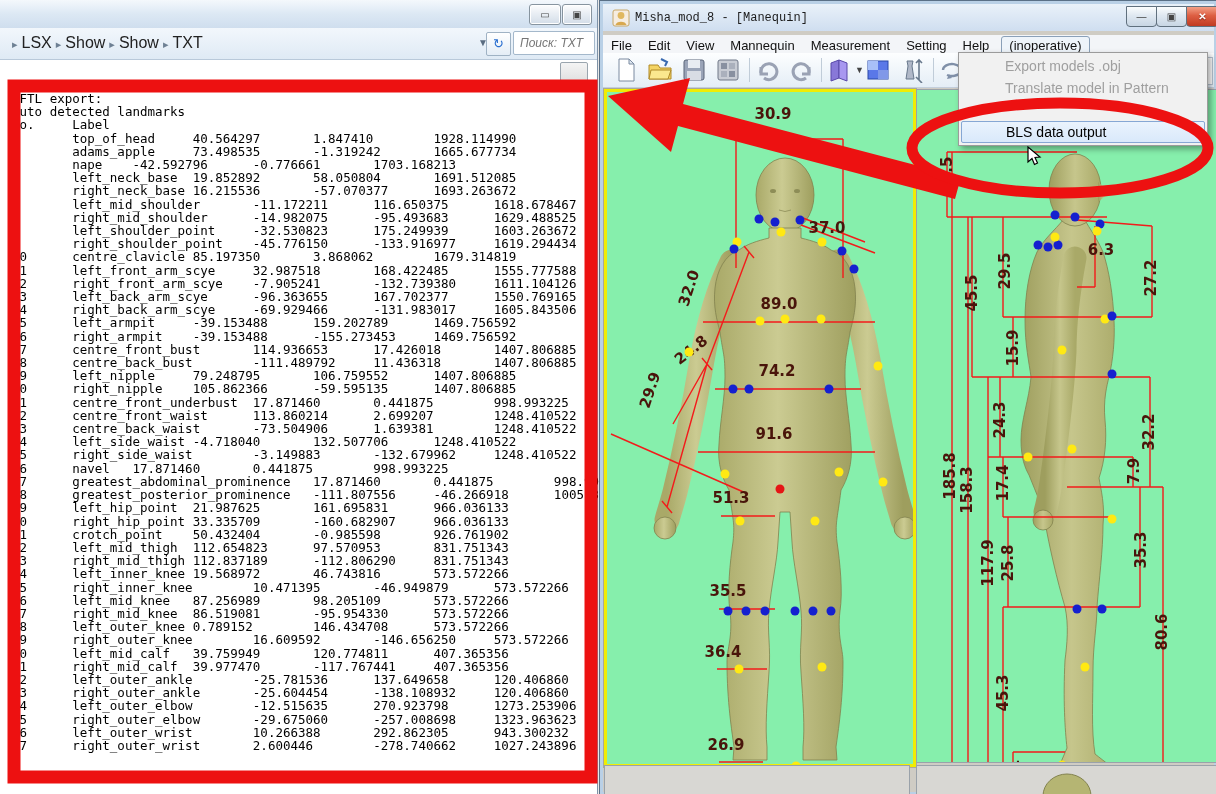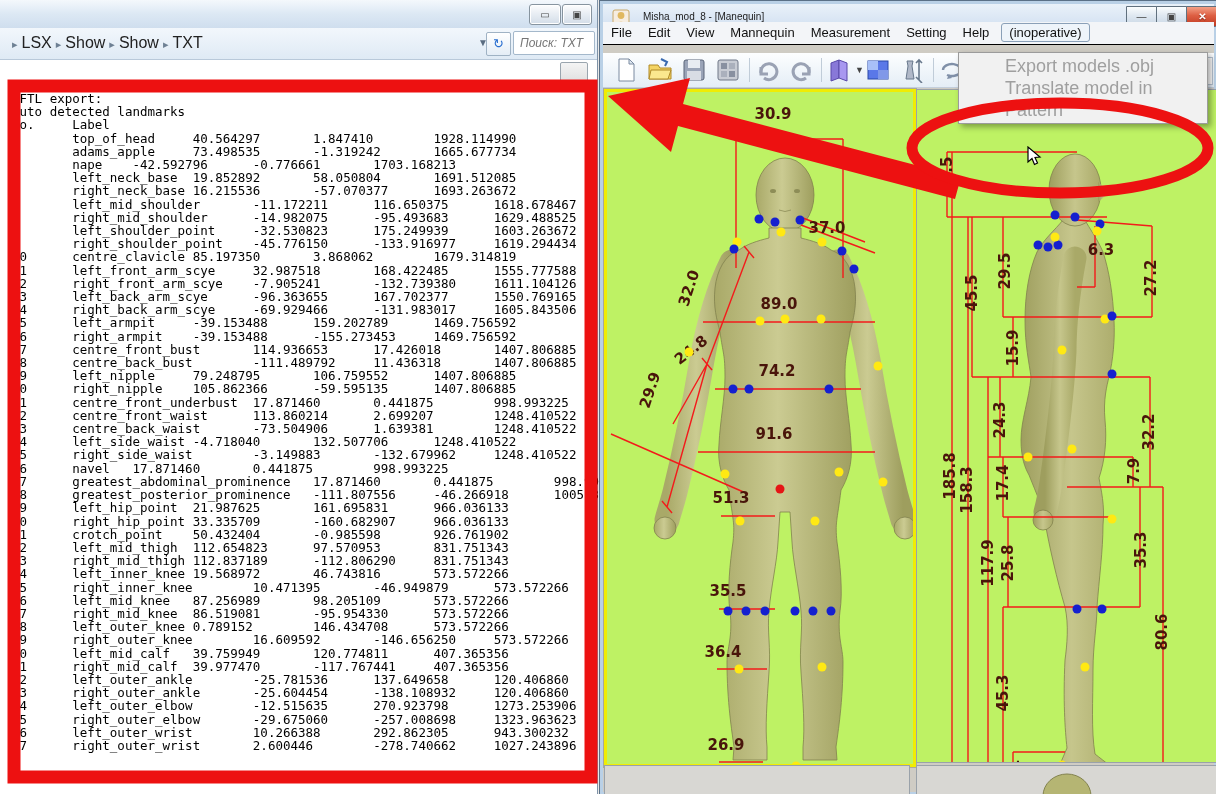--- a/index.html
+++ b/index.html
@@ -29,53 +29,53 @@
     background:linear-gradient(#f4f4f4,#dcdcdc);}
   #landmark-pre{left:12px;top:92px;width:578px;margin:0;
     font-family:"DejaVu Sans Mono","Liberation Mono",monospace;font-size:12.5px;line-height:13.2px;
     color:#000;white-space:pre;tab-size:8;-moz-tab-size:8;}
 
   
   #right-win{left:599px;top:0;width:617px;height:794px;background:#cfccc4;
     border:1px solid #5a7086;box-shadow:inset 0 0 0 3px #b9d0e6;}
   #rw-titlebar{left:3px;top:3px;width:611px;height:27px;
     background:linear-gradient(#e9f1f9,#cfdef0);}
-  #rw-title{position:absolute;left:40px;top:7px;font-size:10px;color:#1c1c1c;}
+  #rw-title{position:absolute;left:32px;top:7px;font-size:12px;color:#1c1c1c;font-family:Liberation Mono, monospace;}
   #rw-icon{position:absolute;left:9px;top:5px;width:18px;height:18px;}
   .rw-cap{position:absolute;top:2px;height:19px;border:1px solid #60707e;border-radius:0 0 4px 4px;
     background:linear-gradient(#fbfdfe,#dfe8f1 45%,#c8d6e4);}
   #rw-close{background:linear-gradient(#f3a086,#dd5f43 45%,#c03a22);}
   #rw-close .cap-glyph{color:#fff;font-weight:bold;text-shadow:0 1px 1px #7a1f10;}
-  #rw-menubar{left:3px;top:21px;width:611px;height:22px;background:#f3f5f8;border-bottom:1px solid #000000;}
+  #rw-menubar{left:3px;top:34px;width:611px;height:22px;background:#f3f5f8;border-bottom:5px solid #000000;}
   .menu-top-item{display:inline-block;padding:3px 8px 2px;font-size:13px;color:#111;}
   .menu-top-item.inop{border:1px solid #8aa0b8;border-radius:3px;background:#eef4fa;padding:1px 7px;margin-left:4px;}
   #rw-toolbar{left:3px;top:52px;width:611px;height:34px;
     background:linear-gradient(#fdfeff,#e4edf6);border-bottom:1px solid #c3cedb;}
   .tb-icon{position:absolute;top:4px;width:26px;height:26px;}
   .tb-sep{position:absolute;top:5px;width:1px;height:24px;background:#c0ccd8;}
 
   
-  .viewport{position:absolute;background:#bef264;overflow:hidden;}
+  .viewport{position:absolute;background:#86efac;overflow:hidden;}
   #front-panel{left:4px;top:88px;width:306px;height:672px;border:3px solid #f0ec04;outline:1px solid #a9a89a;}
   #side-panel{left:316px;top:88px;width:300px;height:672px;border:1px solid #9aa2aa;}
   .vp2{position:absolute;top:764px;height:28px;background:#d8d7d3;border:1px solid #9aa2aa;border-bottom:none;}
   #row2-left{left:4px;width:304px;}
   #row2-right{left:316px;width:299px;}
   .dim{position:absolute;transform:translate(-50%,-50%);font-family:"DejaVu Sans",sans-serif;
     font-size:15px;font-weight:600;color:#49150b;white-space:nowrap;}
   .dim.rot{transform:translate(-50%,-50%) rotate(-90deg);}
   .dim.rot72{transform:translate(-50%,-50%) rotate(-72deg);}
   .dim.rot38{transform:translate(-50%,-50%) rotate(-38deg);}
   .dot{position:absolute;width:9px;height:9px;border-radius:50%;transform:translate(-50%,-50%);}
   .dot.b{background:#1520cf;}  .dot.y{background:#ffe913;}  .dot.r{background:#e51515;}
 
   
   #dropdown{left:958px;top:52px;width:244px;background:#f1f1f1;border:1px solid #9b9b9b;
     box-shadow:3px 3px 6px rgba(0,0,0,.35);padding:2px;z-index:20;}
-  .menu-item{height:22px;line-height:22px;padding-left:44px;font-size:18px;color:#111;}
+  .menu-item{height:22px;line-height:22px;padding-left:44px;font-size:14px;color:#111;}
   .menu-item.disabled{color:#9f9f9f;}
   .menu-item.hl{background:linear-gradient(#eaf3fd,#d9e9fb);border:1px solid #86a7d4;border-radius:2px;
     height:20px;line-height:20px;color:#000;}
 
   #overlay{left:0;top:0;width:1216px;height:794px;pointer-events:none;z-index:30;}
   #cursor{left:1022px;top:146px;width:22px;height:22px;pointer-events:none;z-index:25;}
 </style>
 </head>
 <body>
 
@@ -296,20 +296,21 @@
       <svg width="299" height="28" viewBox="0 0 299 28">
         <ellipse cx="150" cy="30" rx="24" ry="22" fill="#b5b573" stroke="#82824e"></ellipse>
       </svg>
     </div>
   </div>
 
   <div id="dropdown" class="abs">
       <div class="menu-item disabled">Export models .obj</div>
       <div class="menu-item disabled">Translate model in Pattern</div>
       <div class="menu-item disabled"></div>
+      <div class="menu-item hl">BLS data output</div>
     </div>
 
   <svg id="cursor" class="abs" viewBox="0 0 22 22">
     <path d="M6,1 L6,16 L10,12.5 L12.5,18.5 L15.5,17 L13,11.5 L18,11 Z" fill="#fff" stroke="#000" stroke-width="1.2"></path>
   </svg>
 
   <svg id="overlay" class="abs" viewBox="0 0 1216 794">
     <rect x="14" y="86" width="577" height="691" fill="none" stroke="#ed1111" stroke-width="13"></rect>
     <polygon fill="#ed1111" points="608,96 690,78 683,104 961,177 955,199 678,126 671,152"></polygon>
     <ellipse cx="1060" cy="148" rx="148" ry="45" fill="none" stroke="#ed1111" stroke-width="11"></ellipse>

